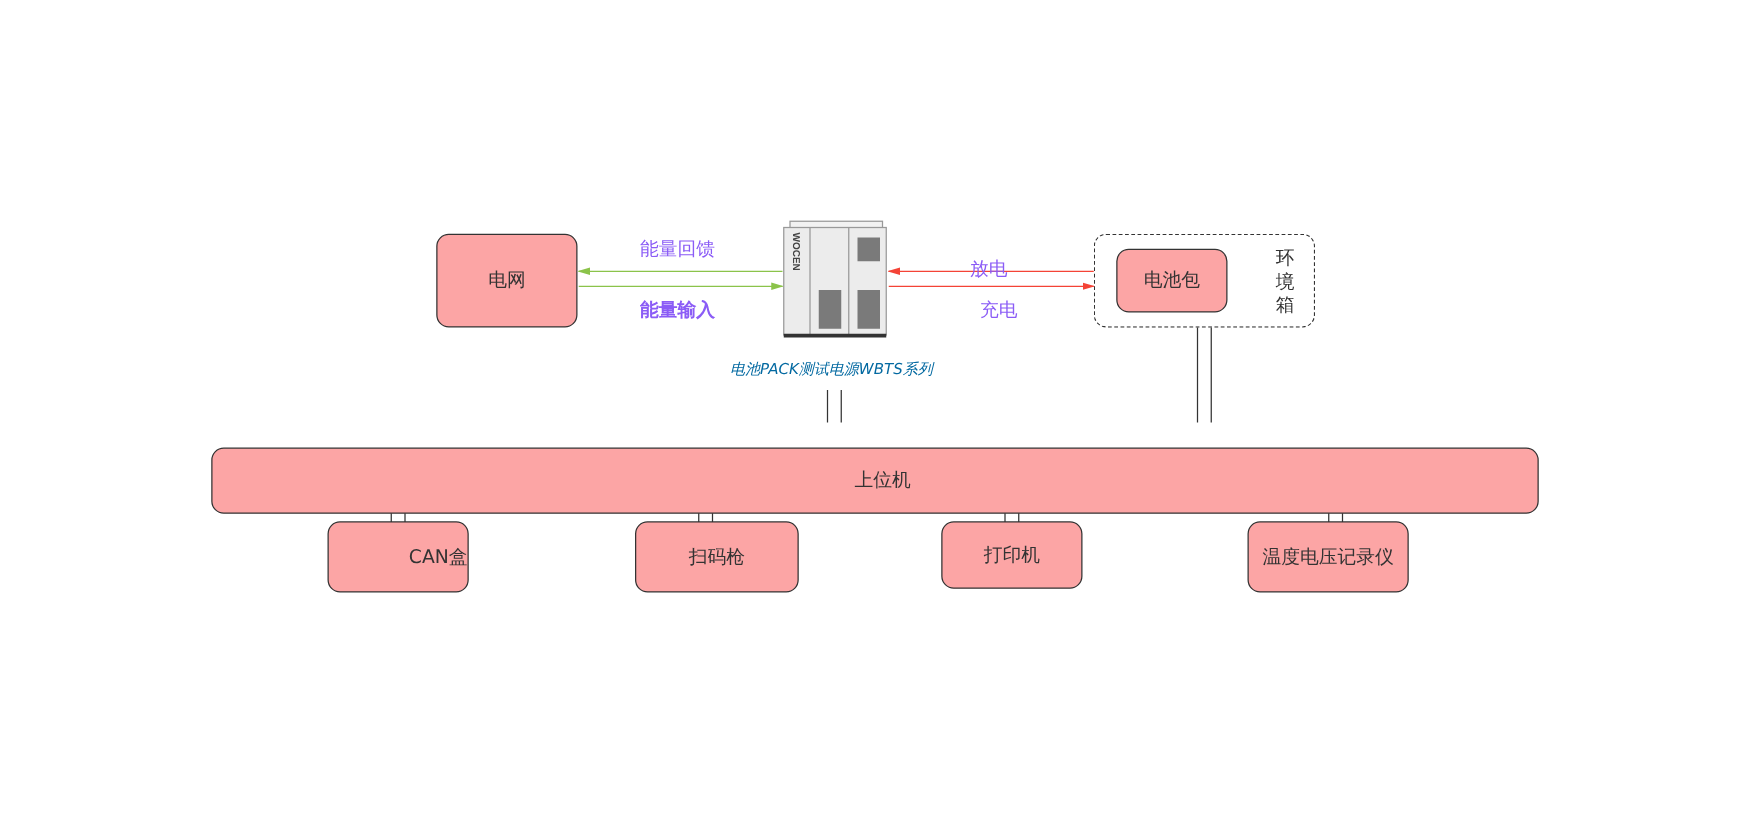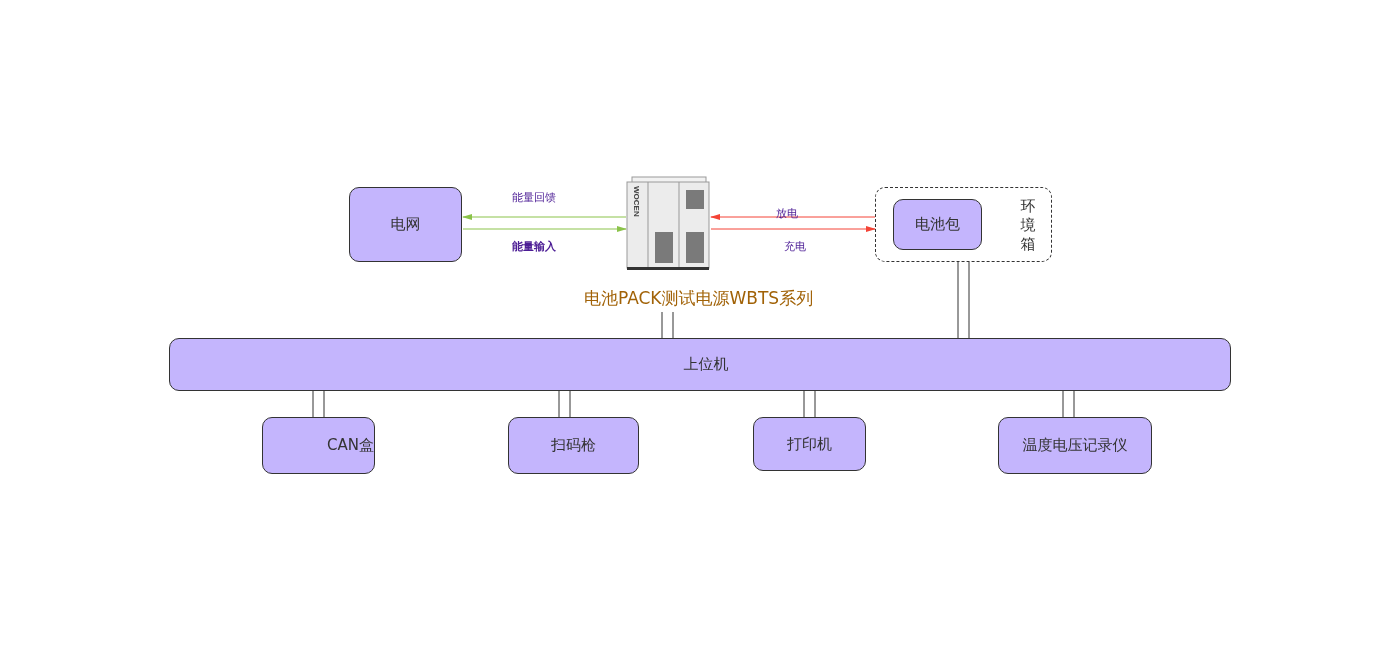--- a/index.html
+++ b/index.html
@@ -1,23 +1,23 @@
 <!DOCTYPE html>
 <html><head>
 <meta charset="utf-8">
 <style>
   html, body { margin: 0; padding: 0; background: #ffffff; }
   body { width: 1400px; height: 650px; position: relative; overflow: hidden;
          font-family: "DejaVu Sans", "Liberation Sans", sans-serif; color: #333333; }
   svg { position: absolute; left: 0; top: 0; }
   .box { position: absolute; box-sizing: border-box; border: 1px solid #333333; border-radius: 10px;
-         background: #c4b5fd; display: flex; align-items: center; justify-content: center;
+         background: #fca5a5; display: flex; align-items: center; justify-content: center;
          font-size: 15px; color: #333333; }
-  .lbl { position: absolute; font-size: 11px; color: #4c1d95; white-space: nowrap; }
-  .cap { position: absolute; font-size: 17px; color: #a16207; white-space: nowrap; }
+  .lbl { position: absolute; font-size: 15px; color: #8b5cf6; white-space: nowrap; }
+  .cap { position: absolute; font-size: 12px; color: #0369a1; white-space: nowrap; font-style: italic; }
   .dash { position: absolute; box-sizing: border-box; border: 1px dashed #333333; border-radius: 10px; }
   .vert { position: absolute; font-size: 15px; line-height: 19px; color: #333333; width: 16px; text-align: center; }
 </style>
 </head>
 <body>
 
 <svg width="1400" height="650">
   <defs>
     <marker id="arrG" markerWidth="10" markerHeight="8" refX="9" refY="4" orient="auto">
       <path d="M0,1 L10,4 L0,7 z" fill="#8bc34a"></path>
@@ -82,28 +82,28 @@
 <div class="dash" style="left:875px;top:187px;width:177px;height:75px;"></div>
 <div class="box" style="left:893px;top:199px;width:89px;height:51px;">
   <span>电池包</span>
 </div>
 <div class="vert" style="left:1020px;top:197px;">
   <div>环</div>
   <div>境</div>
   <div>箱</div>
 </div>
 
-<div class="box" style="left:169px;top:338px;width:1062px;height:53px;padding-left:12px;">
+<div class="box" style="left:169px;top:358px;width:1062px;height:53px;padding-left:12px;">
   <span>上位机</span>
 </div>
 
 <div class="box" style="left:262px;top:417px;width:113px;height:57px;justify-content:flex-end;">
   <span>CAN盒</span>
 </div>
 <div class="box" style="left:508px;top:417px;width:131px;height:57px;">
   <span>扫码枪</span>
 </div>
 <div class="box" style="left:753px;top:417px;width:113px;height:54px;">
   <span>打印机</span>
 </div>
-<div class="box" style="left:998px;top:417px;width:154px;height:57px;">
+<div class="box" style="left:998px;top:417px;width:129px;height:57px;">
   <span>温度电压记录仪</span>
 </div>
 
 </body></html>

